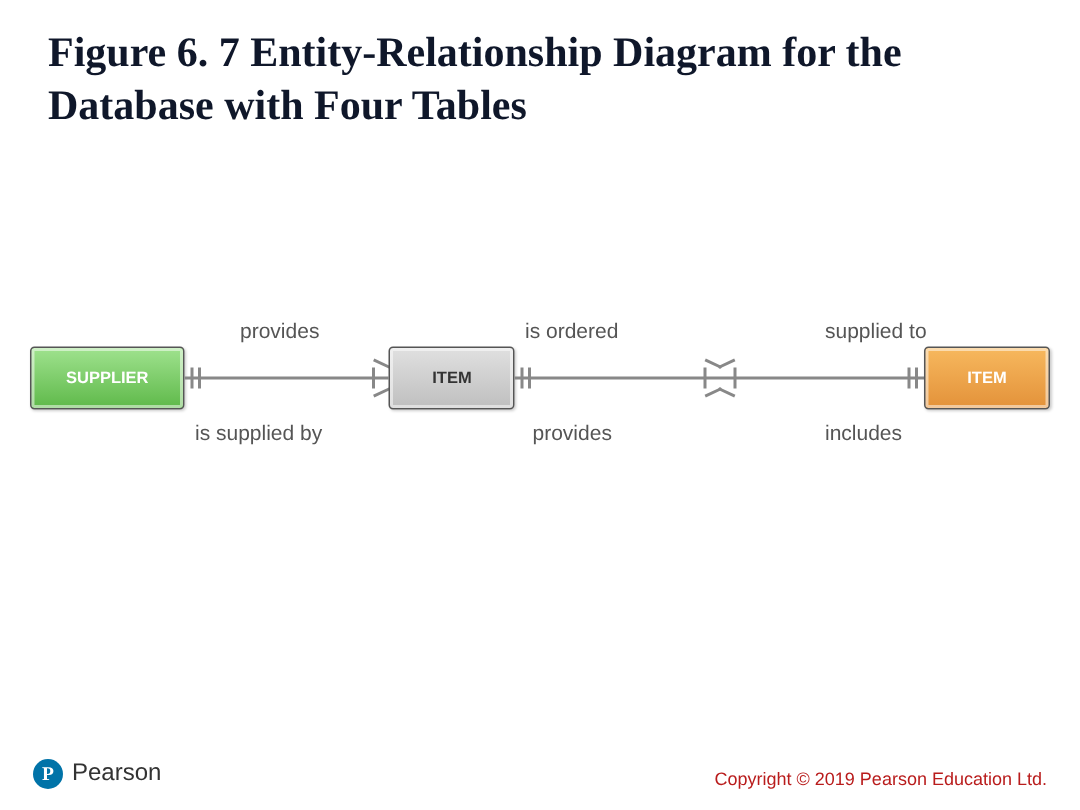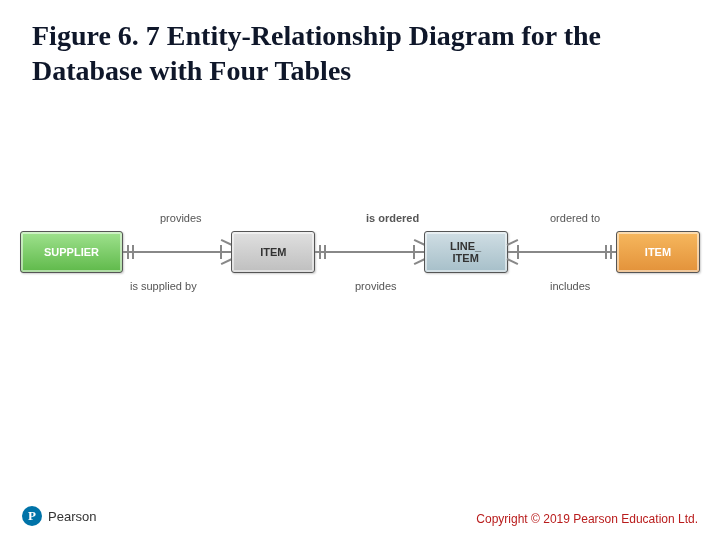--- a/index.html
+++ b/index.html
@@ -106,21 +106,21 @@
     left: 0;
     width: 12px;
     height: 2px;
     background: #888;
   }
   .fork-left::before { top: 0; transform: rotate(-25deg); transform-origin: left center; }
   .fork-left::after  { bottom: 0; transform: rotate(25deg); transform-origin: left center; }
   .rel-label {
     position: absolute;
     font-family: Arial, sans-serif;
-    font-size: 11px;
+    font-size: 14px;
     color: #555;
     white-space: nowrap;
   }
   .footer {
     position: absolute;
     bottom: 14px;
     left: 22px;
     right: 22px;
     display: flex;
     justify-content: space-between;
@@ -139,56 +139,54 @@
     background: #0073a8;
     color: #fff;
     font-family: Georgia, serif;
     font-weight: bold;
     font-size: 13px;
     display: flex;
     align-items: center;
     justify-content: center;
   }
   .brand-name {
-    font-size: 13px;
+    font-size: 16px;
     color: #333;
   }
   .copyright {
     font-size: 12px;
     color: #b91c1c;
   }
 </style>
 </head>
 <body>
 
 <div class="title">Figure 6. 7 Entity-Relationship Diagram for the Database with Four Tables</div>
 
 <div class="diagram-area">
 
   <div class="rel-label" style="top:22px; left:140px;">provides</div>
-  <div class="rel-label" style="top:22px; left:346px;font-weight:bold;">is ordered</div>
-  <div class="rel-label" style="top:22px; left:530px;">ordered to</div>
+  <div class="rel-label" style="top:22px; left:330px;">is ordered</div>
+  <div class="rel-label" style="top:22px; left:530px;">supplied to</div>
 
   <div class="entity-row">
     <div class="entity green">SUPPLIER</div>
     <div class="connector">
       <span class="tick-left"></span>
         <span class="tick-left2"></span>
       <span class="fork-right"></span>
         <span class="tick-right2"></span>
     </div>
     <div class="entity gray">ITEM</div>
     <div class="connector">
       <span class="tick-left"></span>
         <span class="tick-left2"></span>
       <span class="fork-right"></span>
         <span class="tick-right2"></span>
     </div>
-    <div class="entity blue" style="white-space:pre-line; text-align:center; line-height:1.1;">LINE_
-ITEM</div>
     <div class="connector">
       <span class="fork-left"></span>
         <span class="tick-left2"></span>
       <span class="tick-right"></span>
         <span class="tick-right2"></span>
     </div>
     <div class="entity orange">ITEM</div>
   </div>
 
   <div class="rel-label" style="top:90px; left:110px;text-align:right;">is supplied by</div>

